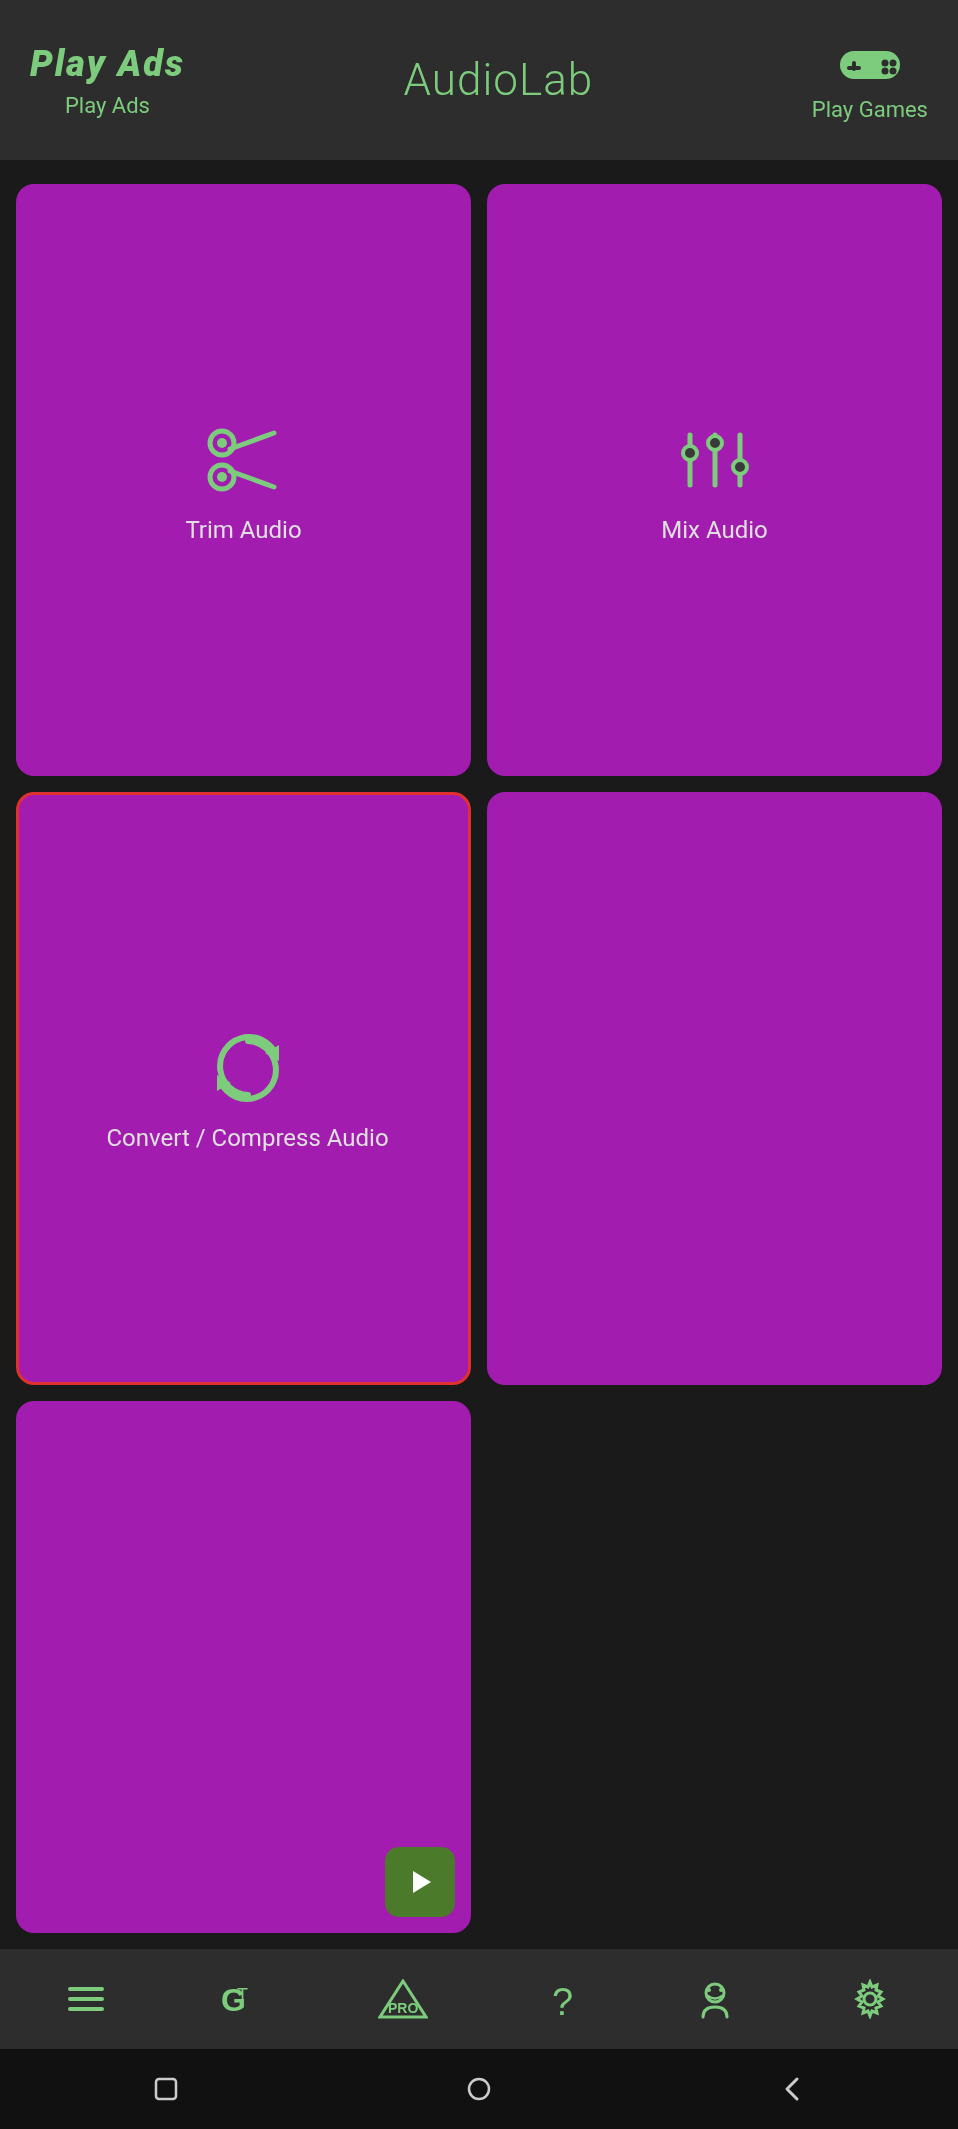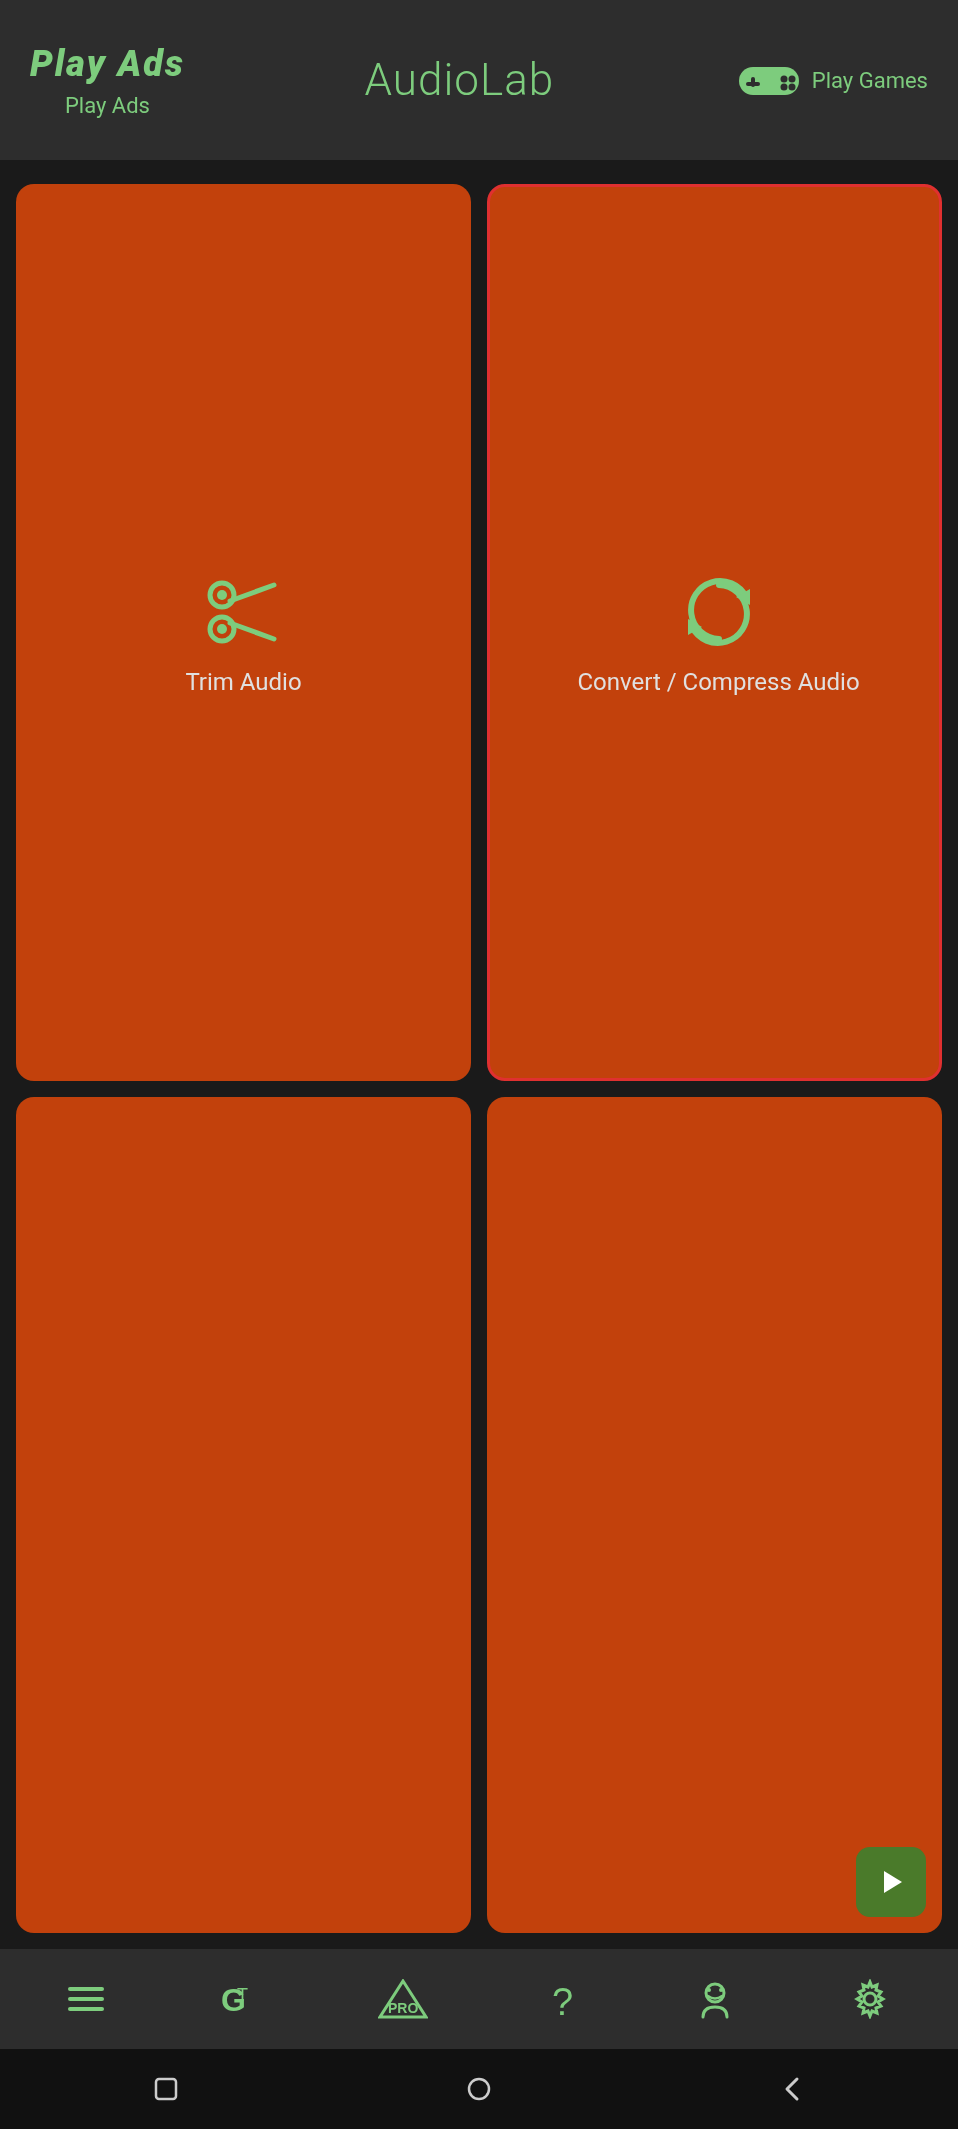--- a/index.html
+++ b/index.html
@@ -44,20 +44,21 @@
       font-weight: 300;
       color: #e0e0e0;
       letter-spacing: 1px;
       margin-top: 24px;
     }
     .header-title span {
       color: #7dcc7d;
     }
     .header-games {
       display: flex;
+      flex-direction: column;
       align-items: center;
       gap: 8px;
     }
     .games-icon {
       color: #7dcc7d;
       font-size: 44px;
     }
     .games-label {
       color: #7dcc7d;
       font-size: 22px;
@@ -72,21 +73,21 @@
     
     .grid {
       display: grid;
       grid-template-columns: 1fr 1fr;
       gap: 16px;
       padding: 16px;
       flex: 1;
     }
 
     .grid-card {
-      background: #c2410c;
+      background: #a21caf;
       border-radius: 18px;
       display: flex;
       flex-direction: column;
       align-items: center;
       justify-content: center;
       padding: 40px 20px 30px 20px;
       gap: 20px;
       min-height: 220px;
       cursor: pointer;
     }
@@ -204,20 +205,34 @@
         <circle cx="18" cy="52" r="5" fill="#7dcc7d"></circle>
         <circle cx="18" cy="18" r="12" fill="none" stroke="#7dcc7d" stroke-width="5"></circle>
         <circle cx="18" cy="18" r="5" fill="#7dcc7d"></circle>
         <line x1="26" y1="24" x2="70" y2="8" stroke="#7dcc7d" stroke-width="5" stroke-linecap="round"></line>
         <line x1="26" y1="46" x2="70" y2="62" stroke="#7dcc7d" stroke-width="5" stroke-linecap="round"></line>
       </svg>
     </div>
     <span class="card-label">Trim Audio</span>
   </div>
 
+  <div class="grid-card">
+    <div class="card-icon">
+      <svg width="80" height="70" viewBox="0 0 80 70">
+
+        <line x1="15" y1="10" x2="15" y2="60" stroke="#7dcc7d" stroke-width="5" stroke-linecap="round"></line>
+        <circle cx="15" cy="28" r="7" fill="#3a3a3a" stroke="#7dcc7d" stroke-width="4"></circle>
+        <line x1="40" y1="10" x2="40" y2="60" stroke="#7dcc7d" stroke-width="5" stroke-linecap="round"></line>
+        <circle cx="40" cy="18" r="7" fill="#3a3a3a" stroke="#7dcc7d" stroke-width="4"></circle>
+        <line x1="65" y1="10" x2="65" y2="60" stroke="#7dcc7d" stroke-width="5" stroke-linecap="round"></line>
+        <circle cx="65" cy="42" r="7" fill="#3a3a3a" stroke="#7dcc7d" stroke-width="4"></circle>
+      </svg>
+    </div>
+    <span class="card-label">Mix Audio</span>
+  </div>
 
 
 
   <div class="grid-card highlighted">
     <div class="card-icon">
       <svg width="74" height="70" viewBox="0 0 74 70">
 
         <path d="M37 8 A29 29 0 1 1 10 50" fill="none" stroke="#7dcc7d" stroke-width="6" stroke-linecap="round"></path>
         <polygon points="6,42 6,58 20,50" fill="#7dcc7d"></polygon>
         <path d="M37 62 A29 29 0 1 1 64 20" fill="none" stroke="#7dcc7d" stroke-width="6" stroke-linecap="round"></path>

